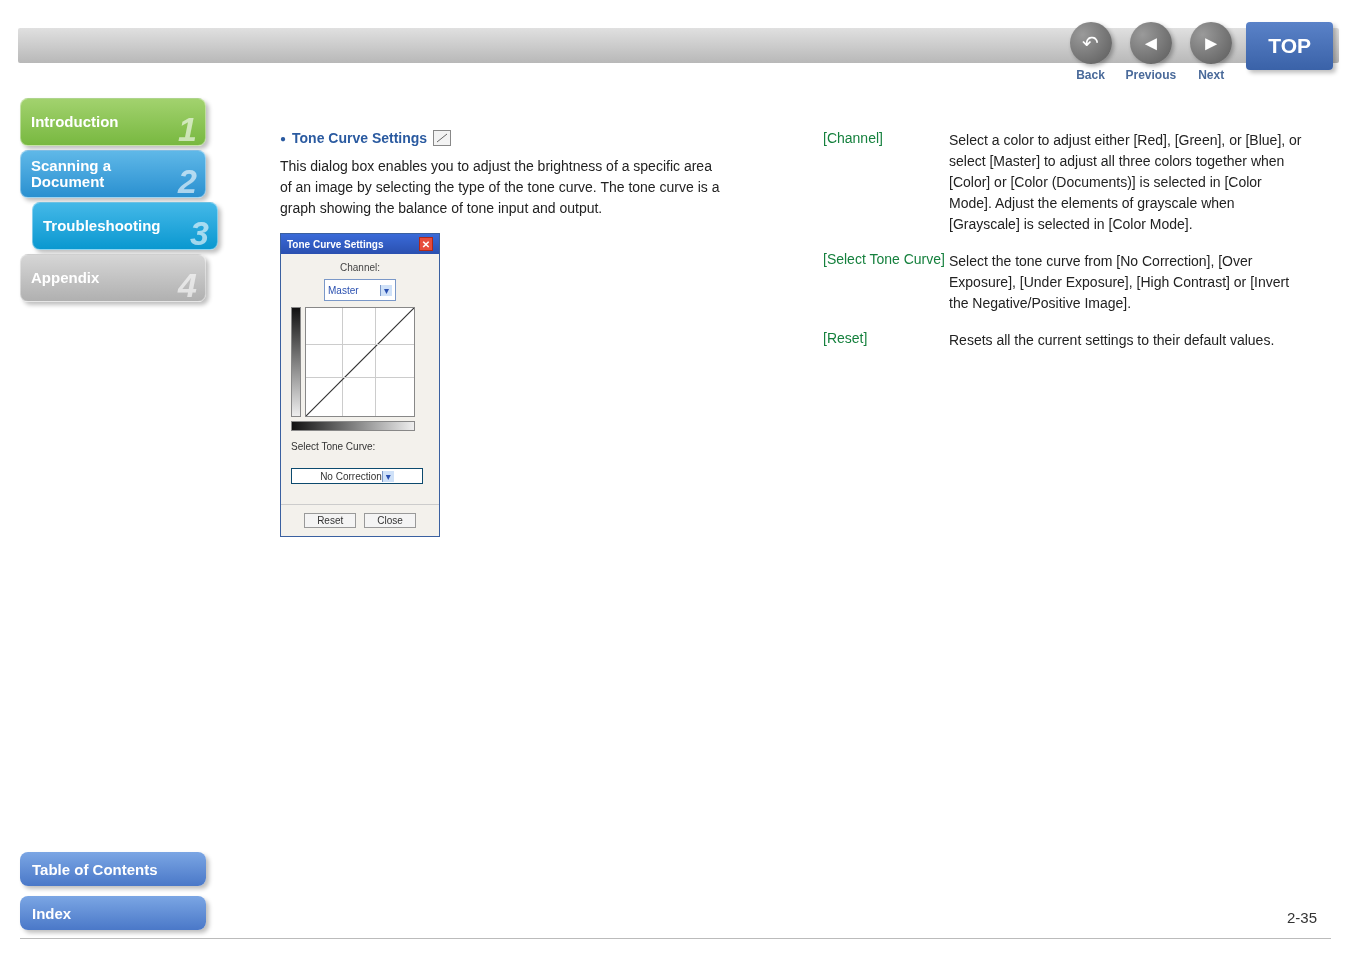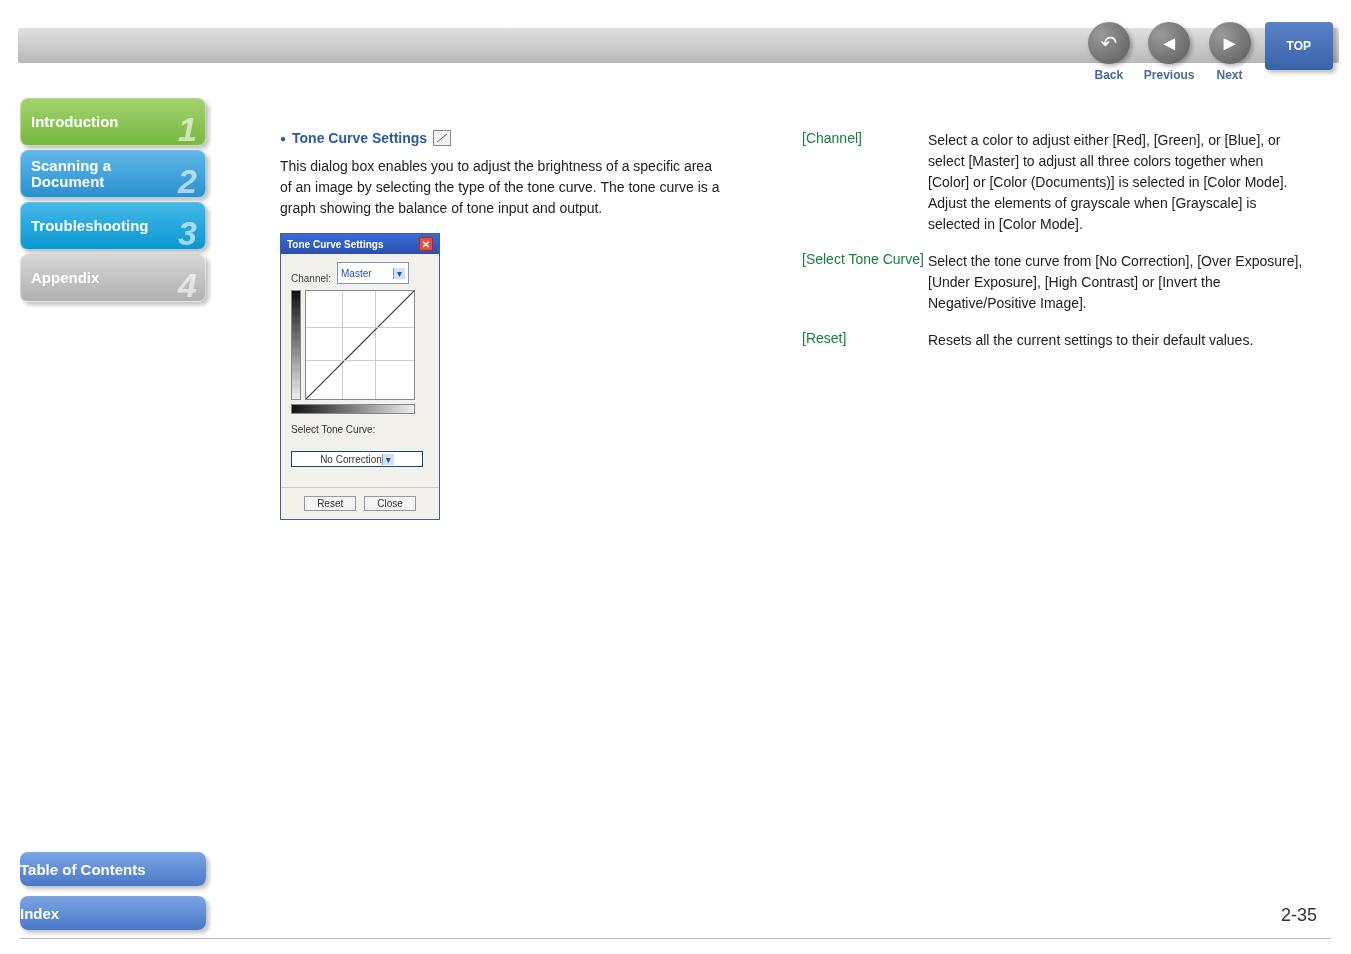--- a/index.html
+++ b/index.html
@@ -4,61 +4,61 @@
 <style>
   * { box-sizing: border-box; margin: 0; padding: 0; }
   body { font-family: Arial, Helvetica, sans-serif; font-size: 13px; background: #ffffff; width: 1351px; height: 954px; position: relative; overflow: hidden; }
 
   
   .top-bar { position: absolute; top: 28px; left: 18px; right: 12px; height: 35px; background: linear-gradient(#e0e0e0,#b8b8b8); border-radius: 2px; }
   .top-right-group { position: absolute; right: 0; top: -8px; display: flex; align-items: flex-start; }
   .nav-btn-col { display: flex; flex-direction: column; align-items: center; margin-right: 14px; }
   .nav-circle { width: 42px; height: 42px; border-radius: 50%; background: radial-gradient(circle at 30% 30%, #9a9a9a, #5a5a5a); display: flex; align-items: center; justify-content: center; color: #fff; font-size: 20px; box-shadow: 2px 2px 4px rgba(0,0,0,.3); }
   .nav-label { font-size: 12px; font-weight: bold; color: #4a6a9a; margin-top: 4px; }
-  .top-btn { background: linear-gradient(#5a82c8,#3a62a8); color: #fff; font-weight: bold; font-size: 12px; padding: 14px 22px; border-radius: 4px; box-shadow: 3px 3px 4px rgba(0,0,0,.25); height: 48px; display:flex; align-items:center; }
+  .top-btn { background: linear-gradient(#5a82c8,#3a62a8); color: #fff; font-weight: bold; font-size: 21px; padding: 14px 22px; border-radius: 4px; box-shadow: 3px 3px 4px rgba(0,0,0,.25); height: 48px; display:flex; align-items:center; }
 
   
   .sidenav { position: absolute; left: 20px; top: 98px; width: 196px; }
   .side-tab { position: relative; width: 186px; height: 48px; margin-bottom: 4px; border-radius: 8px; box-shadow: 3px 3px 4px rgba(0,0,0,.25); display: flex; align-items: center; padding-left: 10px; color: #fff; font-weight: bold; font-size: 15px; border: 1px solid rgba(255,255,255,.4); }
   .side-tab .num { position: absolute; right: 8px; bottom: -4px; font-size: 34px; font-weight: bold; color: rgba(255,255,255,.6); font-style: italic; }
   .tab-intro  { background: linear-gradient(#a2d26e,#78b840); }
   .tab-scan   { background: linear-gradient(#5fb8e8,#2a90d0); }
-  .tab-trbl   { background: linear-gradient(#44b8e8,#0a98d0); }
+  .tab-trbl   { background: linear-gradient(#44b8e8,#0a98d0); margin-left: 12px; }
   .tab-appx   { background: linear-gradient(#d6d6d6,#b0b0b0); }
   .side-tab span.lbl { line-height: 1.1; }
 
   
-  .toc-tab, .index-tab { position: absolute; left: 20px; width: 186px; height: 34px; border-radius: 8px; background: linear-gradient(#7ba6e4,#4a78c8); color:#fff; font-weight:bold; font-size:15px; display:flex; align-items:center; box-shadow: 3px 3px 4px rgba(0,0,0,.25); }
+  .toc-tab, .index-tab { position: absolute; left: 20px; width: 186px; height: 34px; border-radius: 8px; background: linear-gradient(#7ba6e4,#4a78c8); color:#fff; font-weight:bold; font-size:15px; display:flex; align-items:center; padding-left:12px; box-shadow: 3px 3px 4px rgba(0,0,0,.25); }
   .toc-tab { bottom: 68px; }
   .index-tab { bottom: 24px; }
 
   
-  .pagenum { position: absolute; right: 34px; bottom: 28px; font-size: 18px; color: #333; }
+  .pagenum { position: absolute; right: 34px; bottom: 28px; font-size: 15px; color: #333; }
 
   
   .bottom-rule { position:absolute; left:20px; bottom: 15px; right: 20px; border-bottom: 1px solid #bbb; }
 
   
-  .main { position: absolute; left: 280px; top: 130px; right: 45px; display: flex; }
+  .main { position: absolute; left: 280px; top: 130px; right: 45px; display: flex; gap: 21px; }
   .colL { width: 466px; padding-right: 20px; }
   .colR { flex: 1; padding-left: 56px; }
 
   .bullet-head { font-weight: bold; color: #2a5aa0; font-size: 14px; display:flex; align-items:center; }
   .bullet-head::before { content: "●"; color:#2a5aa0; margin-right:6px; font-size:10px; }
   .icon-box { display:inline-flex; width:18px; height:16px; border:1px solid #888; margin-left:6px; background:#f3f3f3; align-items:center; justify-content:center; }
   .icon-box svg { display:block; }
 
   .para { color:#222; margin-top:10px; line-height:1.5; font-size:14px; }
 
   
   .dlg { width: 160px; margin-top: 14px; border: 1px solid #3a60a0; background: #f3f1ec; font-size:10px;}
   .dlg-title { background: linear-gradient(#3a6ad8,#2a50b0); color:#fff; padding:3px 6px; display:flex; justify-content:space-between; align-items:center; font-weight:bold; }
   .dlg-close { width:14px; height:14px; background:#e74c3c; color:#fff; border:1px solid #b02818; display:flex; align-items:center; justify-content:center; font-size:10px; font-weight:bold; }
   .dlg-body { padding:8px 10px 6px; }
-  .dlg-row1 { display:flex; align-items:flex-end; gap:6px; color:#444; font-size:10px; margin-bottom:6px;}
+  .dlg-row1 { display:flex; align-items:center; gap:6px; color:#444; font-size:10px; margin-bottom:6px;flex-direction:column;}
   .dlg-select { border:1px solid #7a98c8; background:#fff; color:#2a50b0; height:22px; width:72px; display:flex; align-items:center; justify-content:space-between; padding:0 3px; font-size:10px;}
   .dlg-select .ar { background:#cfe1f8; border-left:1px solid #7a98c8; width:12px; text-align:center; color:#2a50b0; }
   .graph-wrap { display:flex; gap:4px; }
   .vbar { width:10px; height:110px; background:linear-gradient(#111,#eee); border:1px solid #888;}
   .graph { width:110px; height:110px; border:1px solid #888; background:#fff; position:relative;}
   .graph::before, .graph::after { content:""; position:absolute; background:#ccc; }
   .graph::before { left:33%; top:0; bottom:0; width:1px; box-shadow:33px 0 #ccc; }
   .graph::after  { top:33%; left:0; right:0; height:1px; box-shadow:0 33px #ccc; }
   .graph .diag { position:absolute; left:0; right:0; top:0; bottom:0; }
   .hbar { width:124px; height:10px; background:linear-gradient(90deg,#111,#eee); border:1px solid #888; margin-top:4px; }

